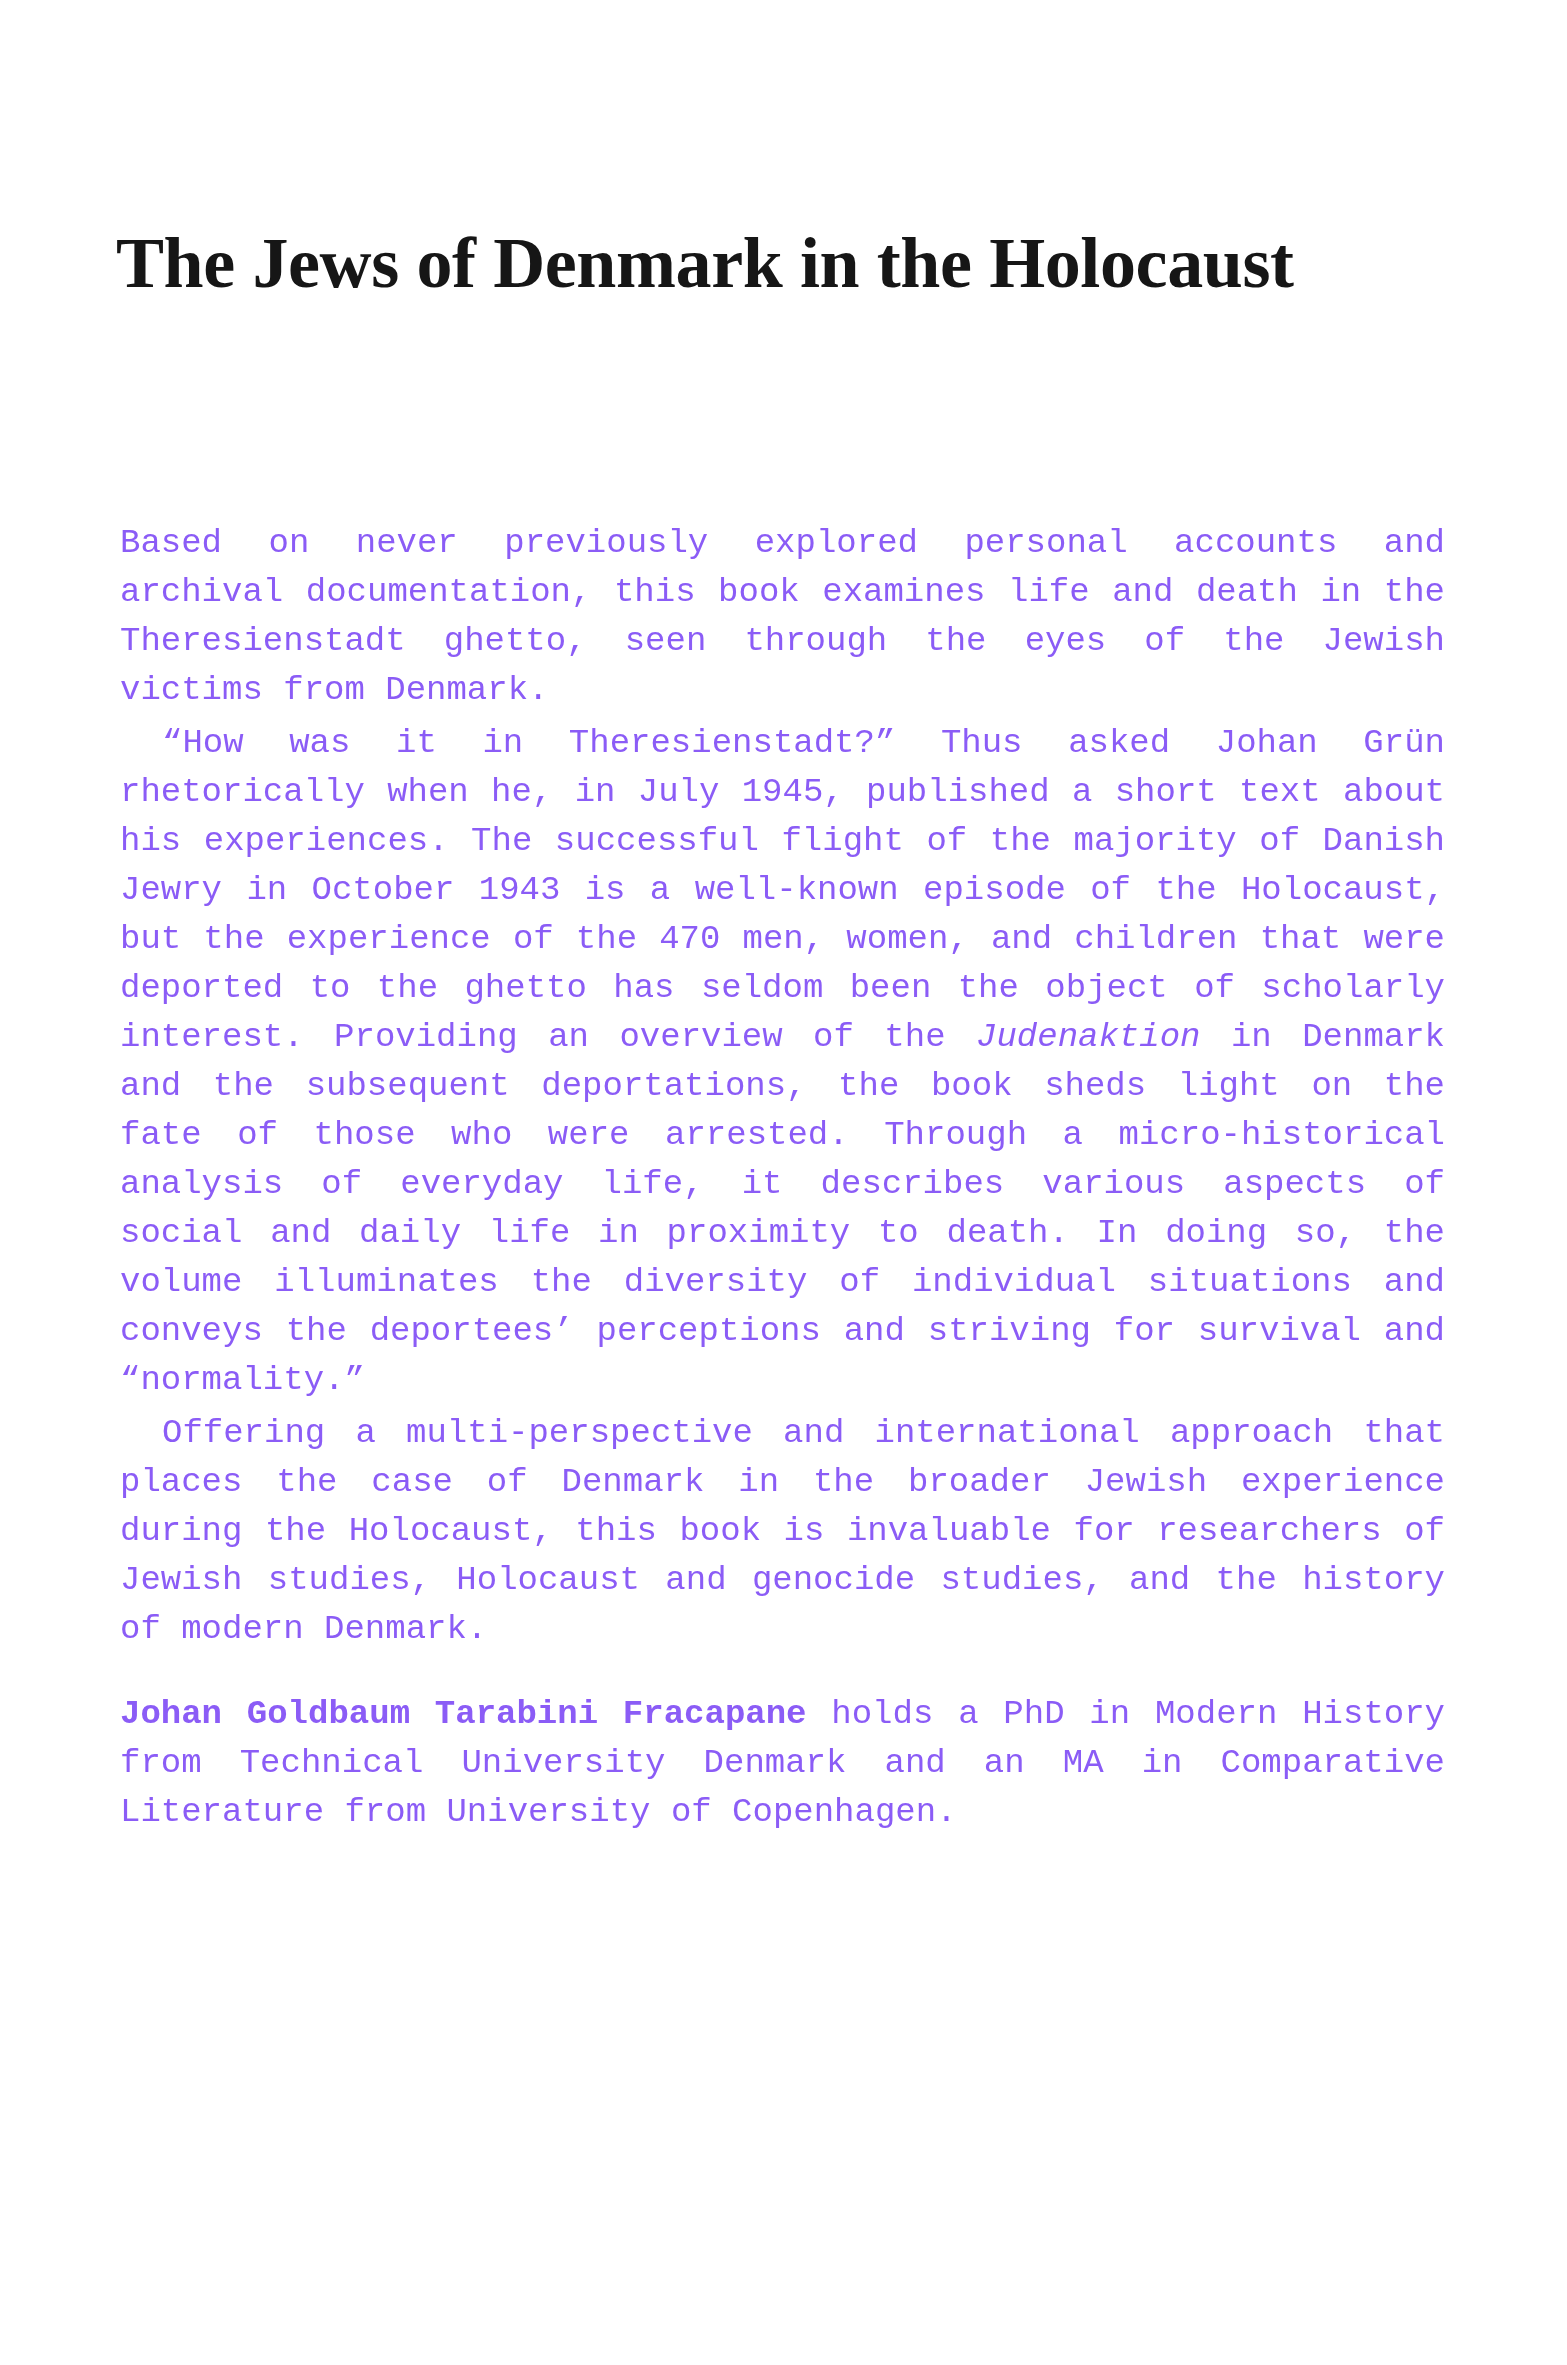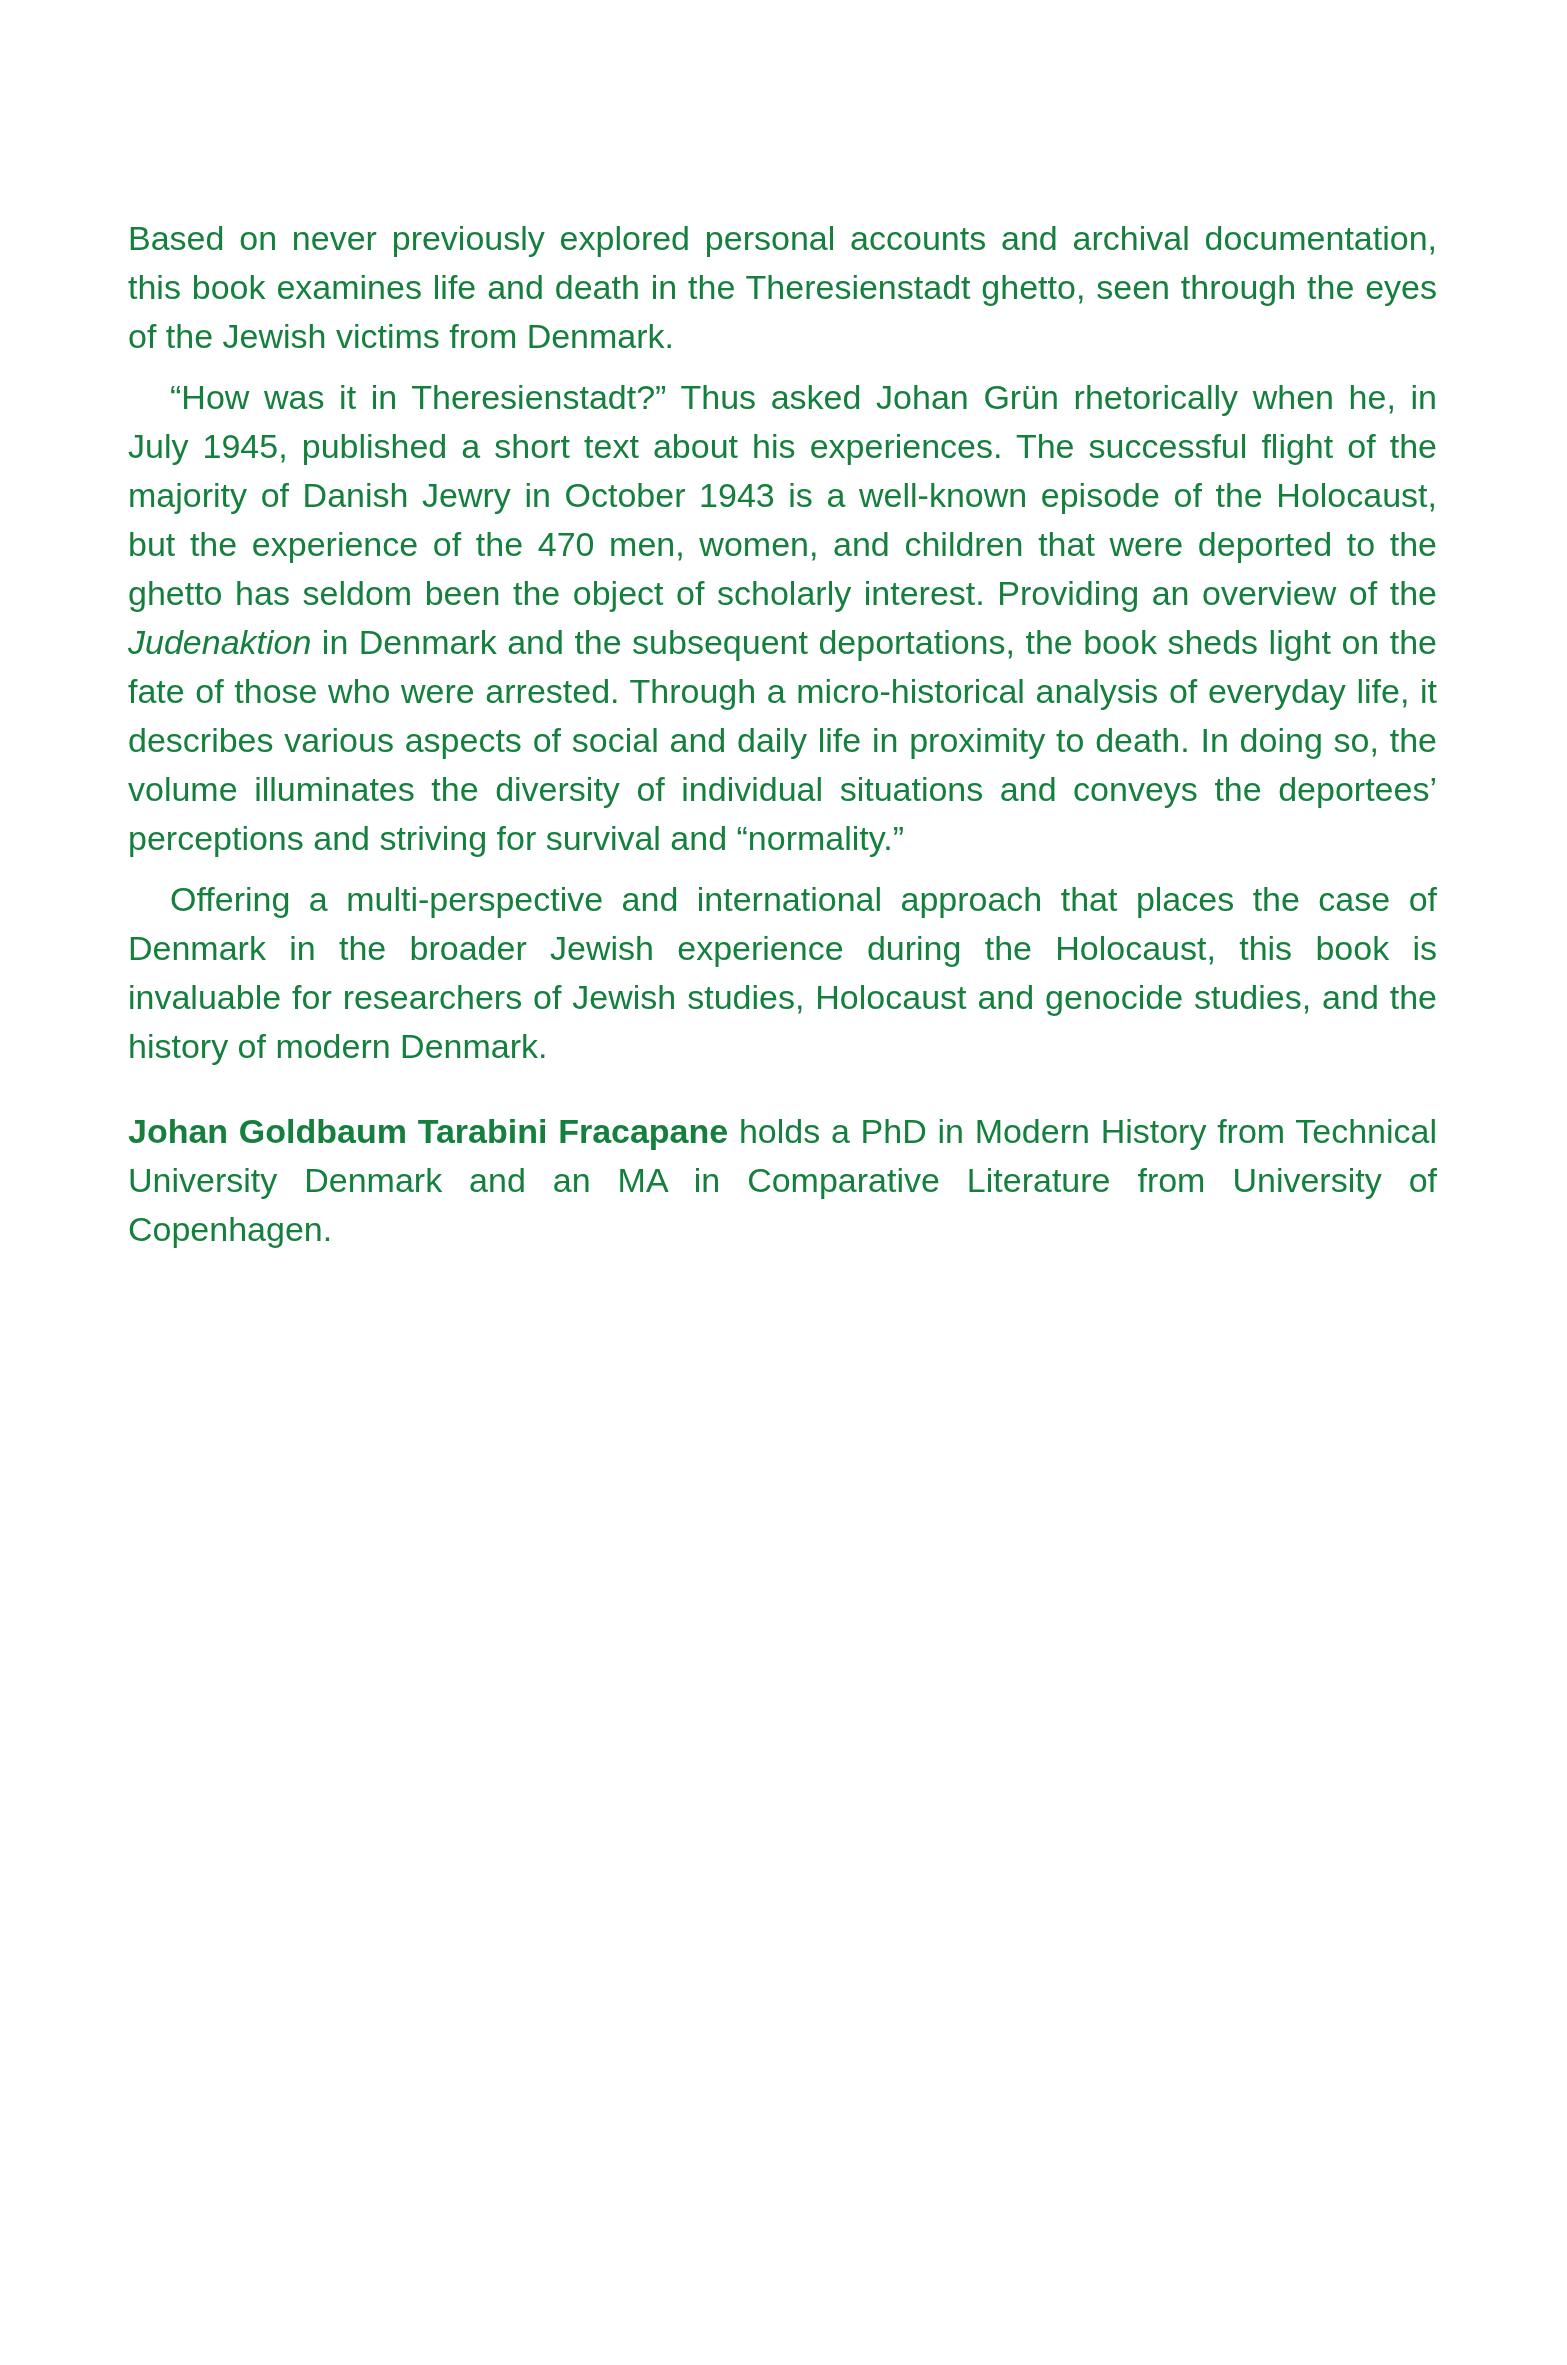--- a/index.html
+++ b/index.html
@@ -24,42 +24,43 @@
     padding-top: 222px;
     font-family: "Liberation Serif", "DejaVu Serif", serif;
     font-weight: 700;
     font-size: 72px;
     line-height: 1.15;
     letter-spacing: -0.4px;
     color: #161616;
   }
 
   .para {
-    margin: 12px;
-    font-family: Liberation Sans, sans-serif;
+    margin: 4px;
+    font-family: Liberation Mono, monospace;
     font-size: 34px;
     line-height: 49px;
-    color: #15803d;
+    color: #8b5cf6;
     text-align: justify;
     text-justify: inter-word;
   }
 
   .para-first { margin-top: 214px; }
   .para-indent { text-indent: 42px; }
   .italic { font-style: italic; }
 
   .bio { margin-top: 36px; }
   .bio-name { font-weight: 700; }
 </style>
 </head>
 <body>
 
 <div class="page">
   <main class="content">
 
+    <h1 class="title">The Jews of Denmark in the Holocaust</h1>
 
     <section>
       <p class="para para-first"><span>Based on never previously explored personal accounts and archival documentation, this book examines life and death in the Theresienstadt ghetto, seen through the eyes of the Jewish victims from Denmark.</span></p>
 
       <p class="para para-indent"><span>“How was it in Theresienstadt?” Thus asked Johan Grün rhetorically when he, in July 1945, published a short text about his experiences. The successful flight of the majority of Danish Jewry in October 1943 is a well-known episode of the Holocaust, but the experience of the 470 men, women, and children that were deported to the ghetto has seldom been the object of scholarly interest. Providing an overview of the </span><span class="italic">Judenaktion</span><span> in Denmark and the subsequent deportations, the book sheds light on the fate of those who were arrested. Through a micro-historical analysis of everyday life, it describes various aspects of social and daily life in proximity to death. In doing so, the volume illuminates the diversity of individual situations and conveys the deportees’ perceptions and striving for survival and “normality.”</span></p>
 
       <p class="para para-indent"><span>Offering a multi-perspective and international approach that places the case of Denmark in the broader Jewish experience during the Holocaust, this book is invaluable for researchers of Jewish studies, Holocaust and genocide studies, and the history of modern Denmark.</span></p>
     </section>
 
     <p class="para bio"><strong class="bio-name">Johan Goldbaum Tarabini Fracapane</strong><span> holds a PhD in Modern History from Technical University Denmark and an MA in Comparative Literature from University of Copenhagen.</span></p>

